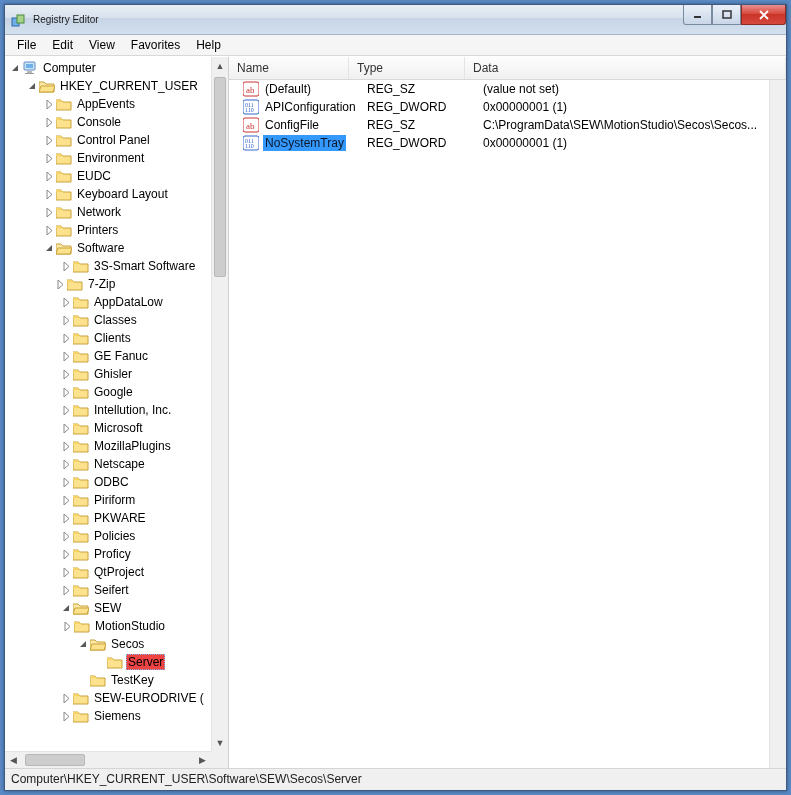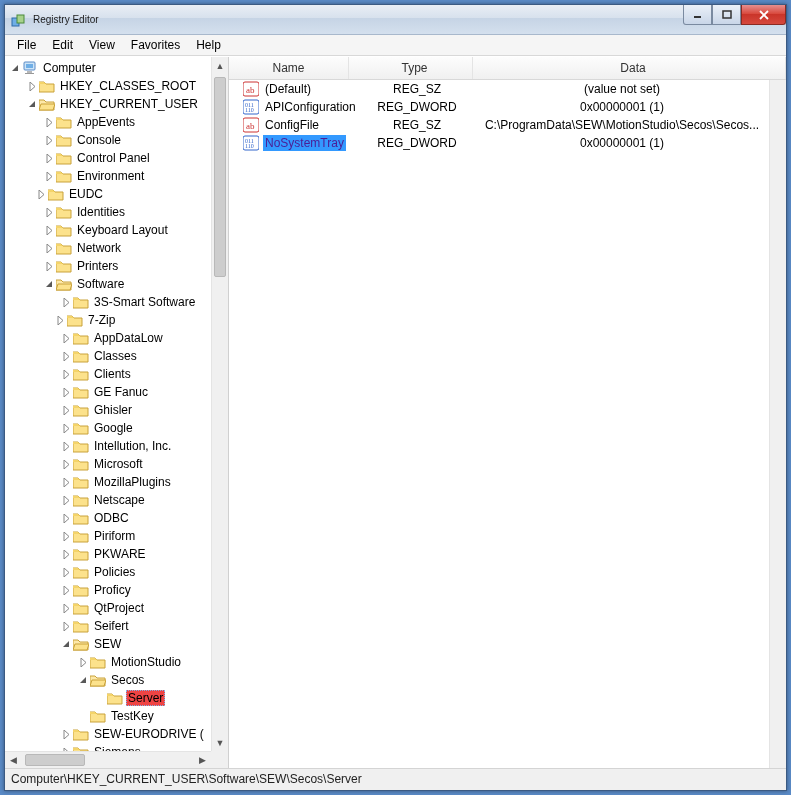--- a/index.html
+++ b/index.html
@@ -76,21 +76,20 @@
   .menu-item {
     padding: 2px 8px;
     cursor: default;
   }
   .content {
     flex: 1;
     display: flex;
     border-top: 1px solid #fff;
     overflow: hidden;
     background: #fff;
-    text-align: center;
   }
   .tree-panel {
     width: 224px;
     border-right: 1px solid #d0d0d0;
     overflow: hidden;
     position: relative;
     background: #fff;
   }
   .tree-scroll {
     position: absolute;
@@ -187,21 +186,20 @@
   .list-panel {
     flex: 1;
     position: relative;
     background: #fff;
   }
   .list-header {
     height: 23px;
     display: flex;
     background: linear-gradient(to bottom, #fdfdfd, #f0f0f0);
     border-bottom: 1px solid #d8d8d8;
-    gap: 8px;
   }
   .col-head {
     padding: 4px 8px 0 8px;
     border-right: 1px solid #e4e4e4;
     color: #333;
   }
   .col-name { width: 120px; }
   .col-type { width: 116px; }
   .col-data { flex: 1; }
   .list-body {
@@ -226,21 +224,21 @@
   .cell.data { flex: 1; }
   .val-icon {
     width: 16px; height: 16px;
     flex-shrink: 0;
   }
   .row .name-text {
     padding: 1px 2px;
   }
   .row.selected .name-text {
     background: #3399ff;
-    color: #4c1d95;
+    color: #0f172a;
   }
   .list-vscroll {
     position:absolute; right:0; top:23px; bottom:0; width:17px;
     background:#f0f0f0;
     border-left:1px solid #e4e4e4;
   }
   .statusbar {
     height: 22px;
     background: #f0f0f0;
     border-top: 1px solid #d4d4d4;
@@ -300,31 +298,20 @@
                 <svg width="9" height="9">
                   <path d="M7 1 L7 7 L1 7 Z" fill="#595959"></path>
                 </svg>
               </span>
               <svg class="computer-icon" viewBox="0 0 16 14">
                 <use href="#computer"></use>
               </svg>
               <span class="node-label">Computer</span>
   </div>
             <div class="node" style="padding-left:21px">
-    <span class="expander ">
-                <svg width="9" height="9">
-                  <path d="M2 0 L7 4.5 L2 9 Z" fill="none" stroke="#888"></path>
-                </svg>
-              </span>
-              <svg class="folder-icon" viewBox="0 0 16 14">
-                <use href="#folder-closed"></use>
-              </svg>
-              <span class="node-label">HKEY_CLASSES_ROOT</span>
-  </div>
-            <div class="node" style="padding-left:21px">
     <span class="expander open">
                 <svg width="9" height="9">
                   <path d="M7 1 L7 7 L1 7 Z" fill="#595959"></path>
                 </svg>
               </span>
               <svg class="folder-icon" viewBox="0 0 16 14">
                 <use href="#folder-open"></use>
               </svg>
               <span class="node-label">HKEY_CURRENT_USER</span>
   </div>
@@ -365,51 +352,40 @@
     <span class="expander ">
                 <svg width="9" height="9">
                   <path d="M2 0 L7 4.5 L2 9 Z" fill="none" stroke="#888"></path>
                 </svg>
               </span>
               <svg class="folder-icon" viewBox="0 0 16 14">
                 <use href="#folder-closed"></use>
               </svg>
               <span class="node-label">Environment</span>
   </div>
-            <div class="node" style="padding-left:30px">
+            <div class="node" style="padding-left:38px">
     <span class="expander ">
                 <svg width="9" height="9">
                   <path d="M2 0 L7 4.5 L2 9 Z" fill="none" stroke="#888"></path>
                 </svg>
               </span>
               <svg class="folder-icon" viewBox="0 0 16 14">
                 <use href="#folder-closed"></use>
               </svg>
               <span class="node-label">EUDC</span>
   </div>
             <div class="node" style="padding-left:38px">
     <span class="expander ">
                 <svg width="9" height="9">
                   <path d="M2 0 L7 4.5 L2 9 Z" fill="none" stroke="#888"></path>
                 </svg>
               </span>
               <svg class="folder-icon" viewBox="0 0 16 14">
                 <use href="#folder-closed"></use>
               </svg>
-              <span class="node-label">Identities</span>
-  </div>
-            <div class="node" style="padding-left:38px">
-    <span class="expander ">
-                <svg width="9" height="9">
-                  <path d="M2 0 L7 4.5 L2 9 Z" fill="none" stroke="#888"></path>
-                </svg>
-              </span>
-              <svg class="folder-icon" viewBox="0 0 16 14">
-                <use href="#folder-closed"></use>
-              </svg>
               <span class="node-label">Keyboard Layout</span>
   </div>
             <div class="node" style="padding-left:38px">
     <span class="expander ">
                 <svg width="9" height="9">
                   <path d="M2 0 L7 4.5 L2 9 Z" fill="none" stroke="#888"></path>
                 </svg>
               </span>
               <svg class="folder-icon" viewBox="0 0 16 14">
                 <use href="#folder-closed"></use>
@@ -651,21 +627,21 @@
     <span class="expander open">
                 <svg width="9" height="9">
                   <path d="M7 1 L7 7 L1 7 Z" fill="#595959"></path>
                 </svg>
               </span>
               <svg class="folder-icon" viewBox="0 0 16 14">
                 <use href="#folder-open"></use>
               </svg>
               <span class="node-label">SEW</span>
   </div>
-            <div class="node" style="padding-left:72px">
+            <div class="node" style="padding-left:56px">
     <span class="expander ">
                 <svg width="9" height="9">
                   <path d="M2 0 L7 4.5 L2 9 Z" fill="none" stroke="#888"></path>
                 </svg>
               </span>
               <svg class="folder-icon" viewBox="0 0 16 14">
                 <use href="#folder-closed"></use>
               </svg>
               <span class="node-label">MotionStudio</span>
   </div>

